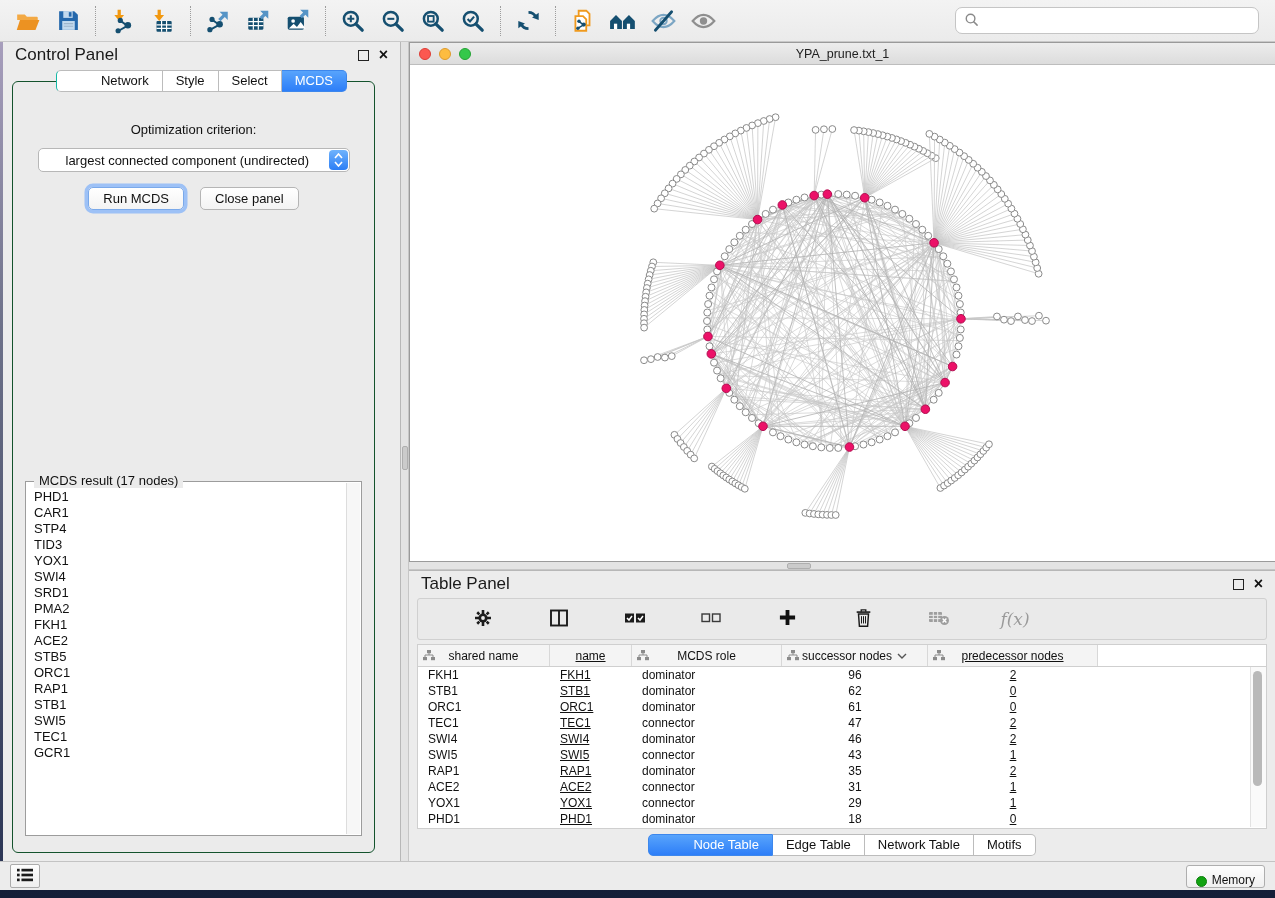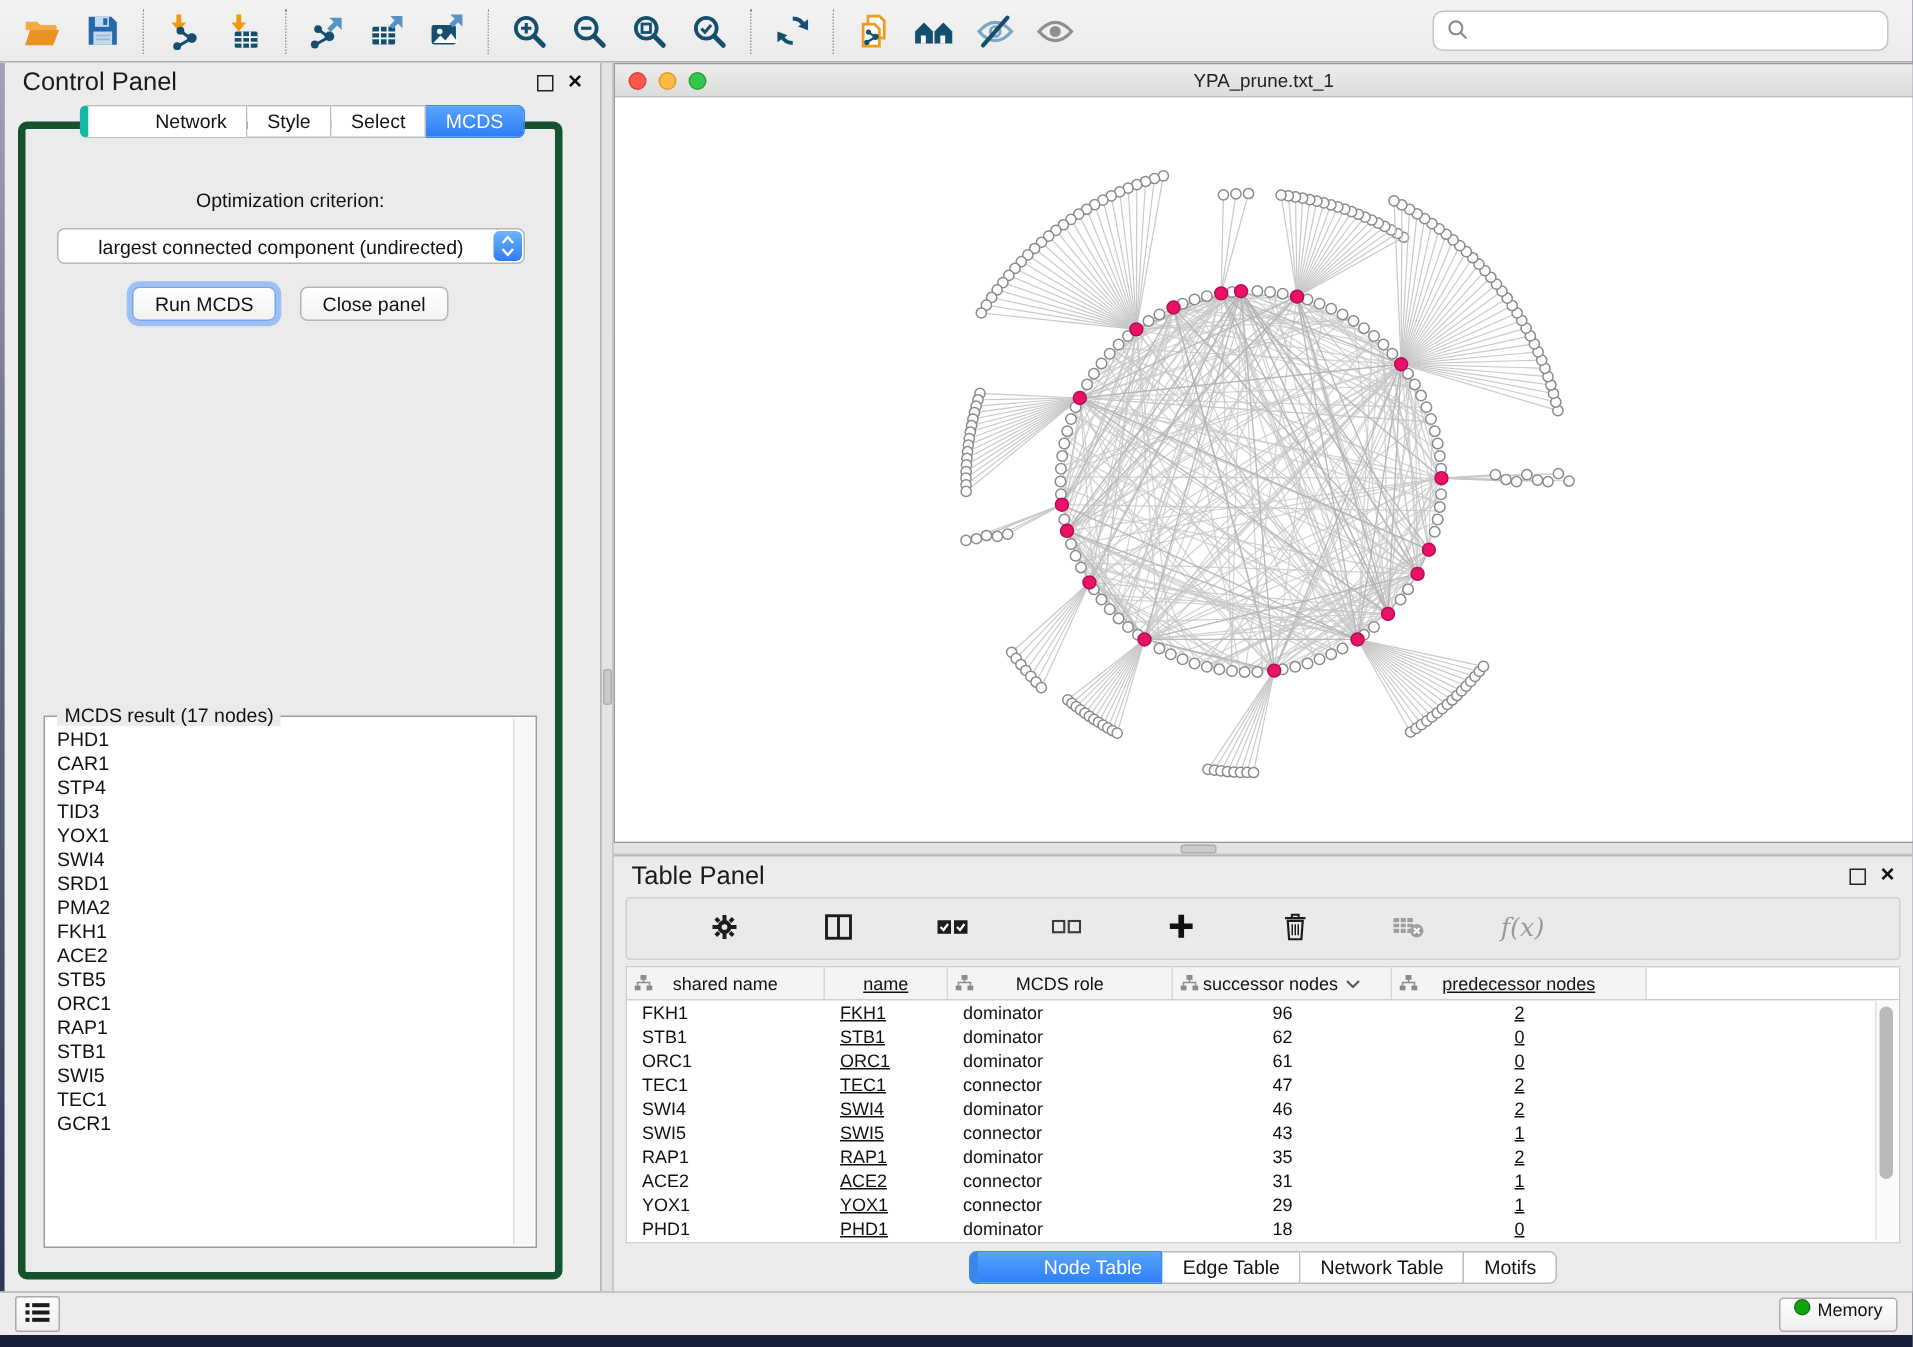--- a/index.html
+++ b/index.html
@@ -27,25 +27,25 @@
   .panel-header{height:26px;display:flex;align-items:center;padding:0 12px;flex:none;}
   .panel-header .ph-title{font-size:17px;color:#1a1a1a;}
   .ph-icons{margin-left:auto;display:flex;align-items:center;gap:10px;}
   .float-ic{width:9px;height:9px;border:1.6px solid #222;display:inline-block;}
   .close-ic{font-weight:bold;font-size:16px;line-height:10px;color:#111;}
 
   .cp-tabs{display:flex;justify-content:center;position:relative;z-index:2;flex:none;margin-top:2px;}
   .seg{display:flex;}
   .seg-item{background:#fff;border:1px solid #bcbcbc;border-left:none;padding:2px 13px;
     font-size:13px;line-height:16px;color:#111;}
-  .seg-item:first-child{border-left:6px solid #14b8a6;border-radius:5px 0 0 5px;padding-left:44px;}
+  .seg-item:first-child{border-left:1px solid #14b8a6;border-radius:5px 0 0 5px;padding-left:44px;}
   .seg-item:last-child{border-radius:0 5px 5px 0;}
   .seg-item.active{background:linear-gradient(#58a4fc,#2d7ef8);border-color:#3d87ec;color:#fff;}
 
-  .cp-body{flex:1;margin:-11px 25px 8px 9px;background:#ebebeb;border:5px solid #14532d;border-radius:6px;
+  .cp-body{flex:1;margin:-11px 25px 8px 9px;background:#ebebeb;border:1px solid #14532d;border-radius:6px;
     padding:30px 10px 16px 10px;display:flex;flex-direction:column;align-items:center;min-height:0;}
   .opt-label{font-size:13px;margin-top:10px;}
   .dropdown{width:312px;height:24px;margin-top:11px;background:#fff;border:1px solid #b7b7b7;border-radius:5px;
     display:flex;align-items:center;position:relative;font-size:13px;padding-left:27px;box-sizing:border-box;}
   .stepper{position:absolute;right:1px;top:1px;bottom:1px;width:19px;border-radius:4px;
     background:linear-gradient(#6fb3fc,#2c7ef5);display:flex;flex-direction:column;align-items:center;justify-content:center;gap:2px;}
   .btnrow{display:flex;gap:16px;margin-top:15px;}
   .btn{background:linear-gradient(#ffffff,#f3f3f3);border:1px solid #b5b5b5;border-radius:5px;
     font-size:13px;padding:3px 14px;color:#111;}
   .btn.focused{box-shadow:0 0 0 3.5px rgba(92,158,255,.55);border-color:#7aa9ea;}
@@ -96,21 +96,21 @@
   .tbl-scroll{position:absolute;top:22px;bottom:1px;right:0;width:15px;background:#fafafa;border-left:1px solid #e2e2e2;}
   .tbl-thumb{position:absolute;top:4px;left:2px;width:9px;height:72%;background:#b9b9b9;border-radius:5px;}
   .tp-tabs{height:32px;flex:none;display:flex;align-items:center;justify-content:center;}
 
   
   .statusbar{height:28px;flex:none;background:#ececec;border-top:1px solid #c3c3c3;
     display:flex;align-items:center;padding:0 10px;}
   .list-btn{width:28px;height:22px;border:1px solid #ababab;border-radius:2px;background:linear-gradient(#fdfdfd,#efefef);
     display:flex;align-items:center;justify-content:center;}
   .memory-btn{margin-left:auto;height:21px;border:1px solid #aeaeae;border-radius:3px;background:linear-gradient(#fdfdfd,#f0f0f0);
-    display:flex;align-items:flex-start;gap:5px;padding:0 9px;font-size:12px;}
+    display:flex;align-items:flex-end;gap:5px;padding:0 9px;font-size:12px;}
   .mem-dot{width:11px;height:11px;border-radius:50%;background:#12a312;border:1px solid #0c7e0c;box-sizing:border-box;}
 </style>
 </head>
 <body>
 
 <div class="app">
 
   <div class="toolbar">
     <div class="tbtn">
         <span>

